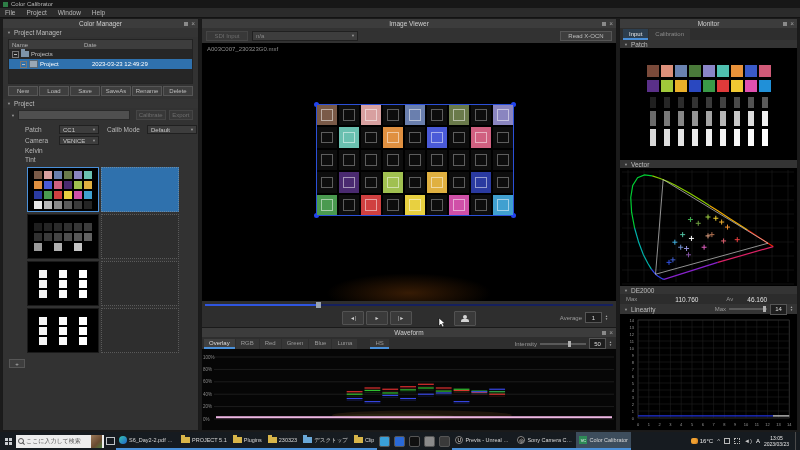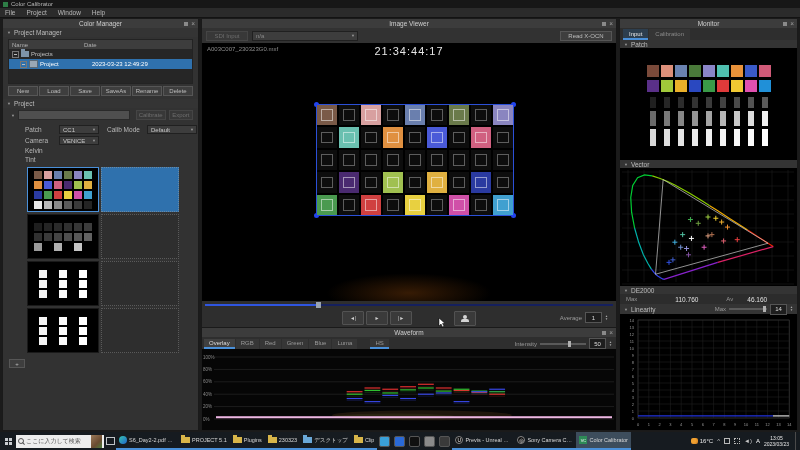--- a/index.html
+++ b/index.html
@@ -321,21 +321,20 @@
     <div class="btn disabled" style="width:42px;height:10px;">SDI Input</div>
     <div class="select" style="width:106px;height:10px;">
         <span style="color:#8a8a8a;">n/a</span>
         <span class="arr">▼</span>
       </div>
     <span style="flex:1"></span>
     <div class="btn" style="width:52px;height:10px;">Read X-OCN</div>
   </div>
   <div class="viewport">
     <div class="fname">A003C007_230323G0.mxf</div>
-    <div class="tcode">21:34:44:17</div>
     <div class="chart" id="viewerchart">
       <div class="handle" style="left:-3px;top:-3px;"></div>
       <div class="handle" style="right:-3px;top:-3px;"></div>
       <div class="handle" style="left:-3px;bottom:-3px;"></div>
       <div class="handle" style="right:-3px;bottom:-3px;"></div>
     <div class="ccell colored" style="background: rgb(122, 90, 72);">
           <div class="inner"></div>
         </div>
         <div class="ccell">
           <div class="inner"></div>

